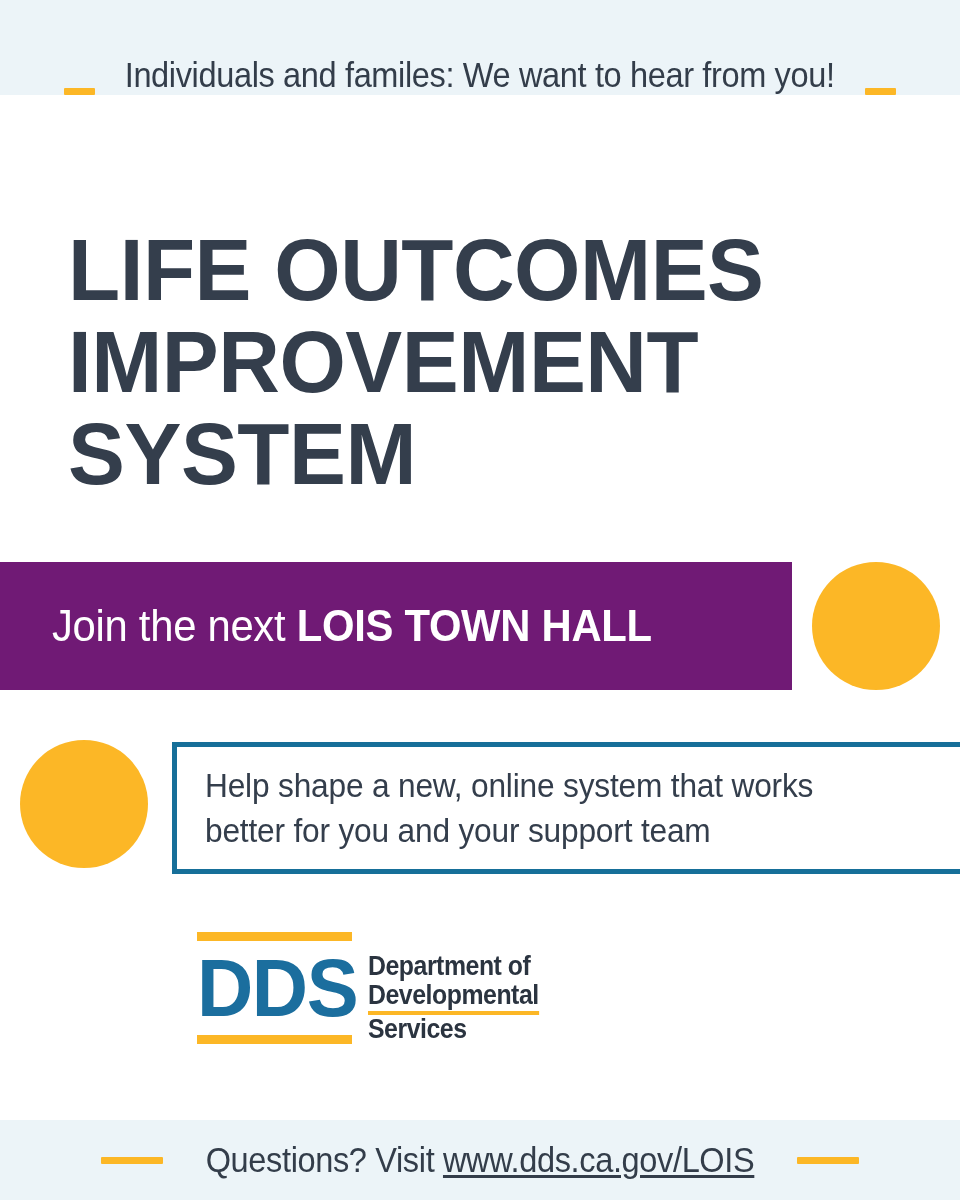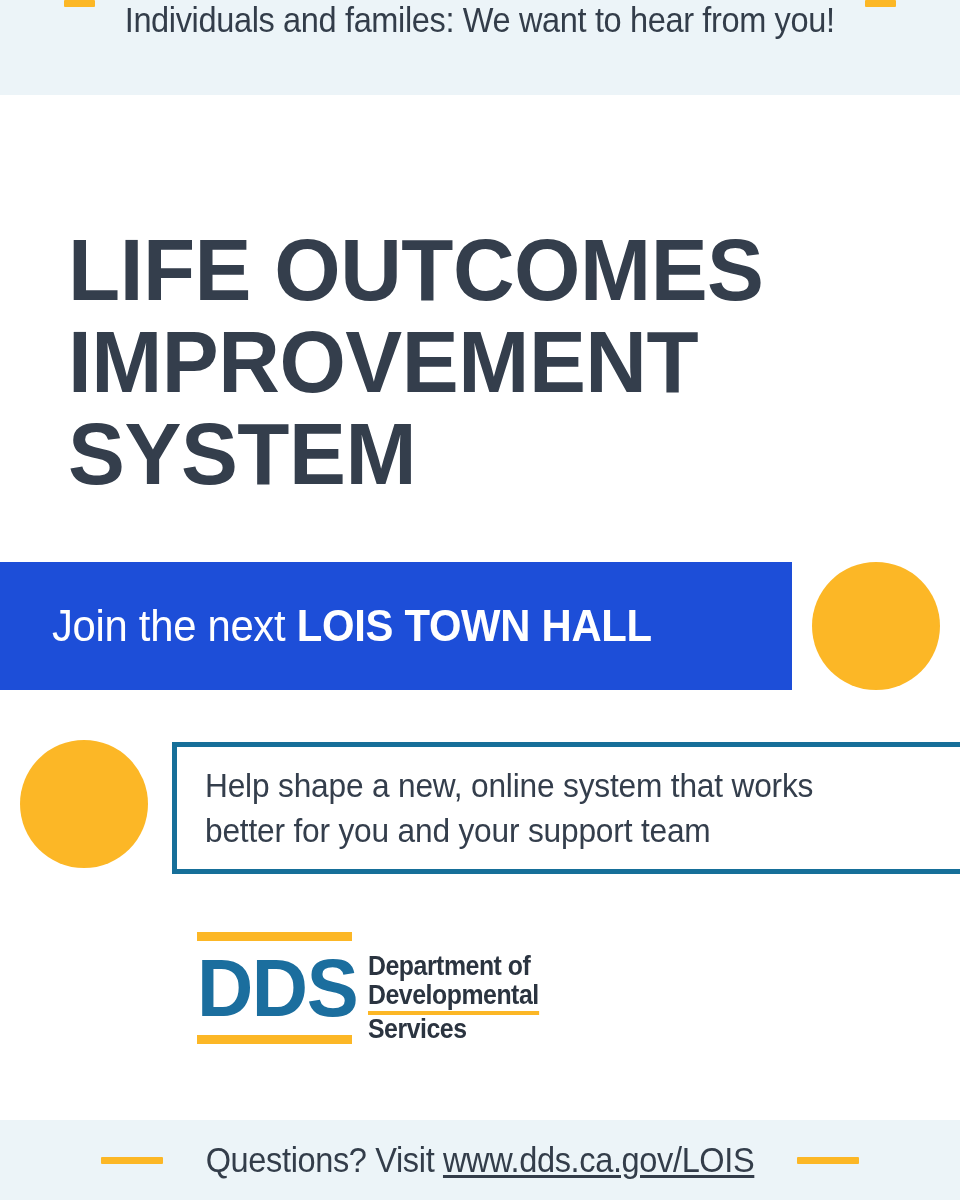--- a/index.html
+++ b/index.html
@@ -20,21 +20,21 @@
 
   
   .top-band {
     position: absolute;
     left: 0;
     top: 0;
     width: 960px;
     height: 95px;
     background: #ecf4f8;
     display: flex;
-    align-items: flex-start;
+    align-items: flex-end;
     justify-content: center;
     gap: 3px;
   }
   .dash {
     display: block;
     background: #fcb726;
     height: 7px;
     border-radius: 1px;
     flex: none;
   }
@@ -68,21 +68,21 @@
   }
   .headline-line { display: block; white-space: nowrap; }
 
   
   .banner {
     position: absolute;
     left: 0;
     top: 562px;
     width: 792px;
     height: 128px;
-    background: #1d4ed8;
+    background: #701a75;
     display: flex;
     align-items: center;
   }
   .banner-text {
     margin-left: 52px;
     color: #ffffff;
     font-size: 44px;
     font-weight: 400;
     letter-spacing: -0.3px;
     white-space: nowrap;

